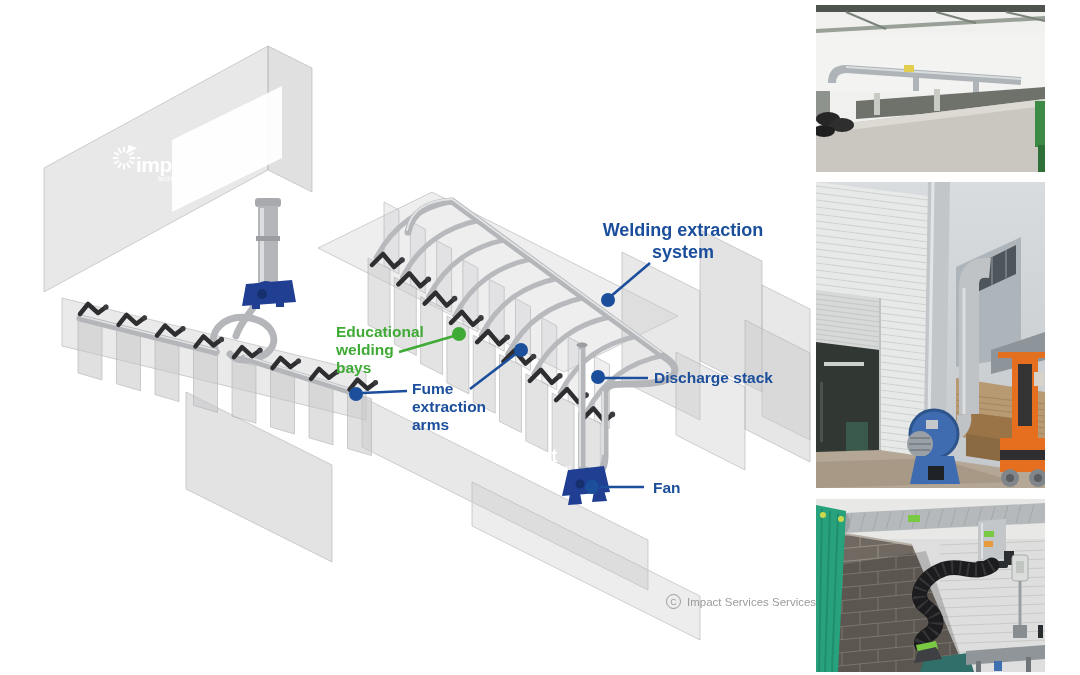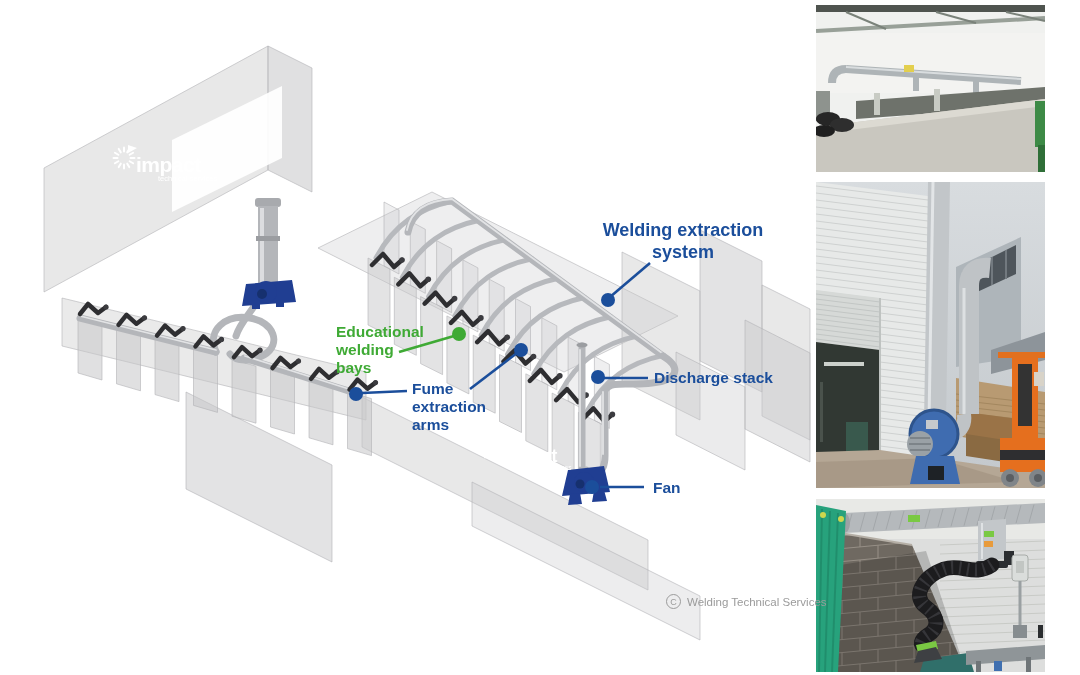--- a/index.html
+++ b/index.html
@@ -557,14 +557,14 @@
 
   <rect x="196" y="56" width="16" height="26" rx="3" fill="#dadddb" stroke="#a8aca9"></rect>
   <rect x="200" y="62" width="8" height="12" fill="#c2c6c3"></rect>
   <line x1="204" y1="82" x2="204" y2="128" stroke="#9aa0a2" stroke-width="3"></line>
   <rect x="197" y="126" width="14" height="13" fill="#878d90"></rect>
   <rect x="222" y="126" width="5" height="13" fill="#2a2d2f"></rect>
 </svg>
 
 <div class="copyright">
   <span class="c-circle">C</span>
-  <span>Welding Technical Services</span>
+  <span>Impact Services Services</span>
 </div>
 
 </body></html>

